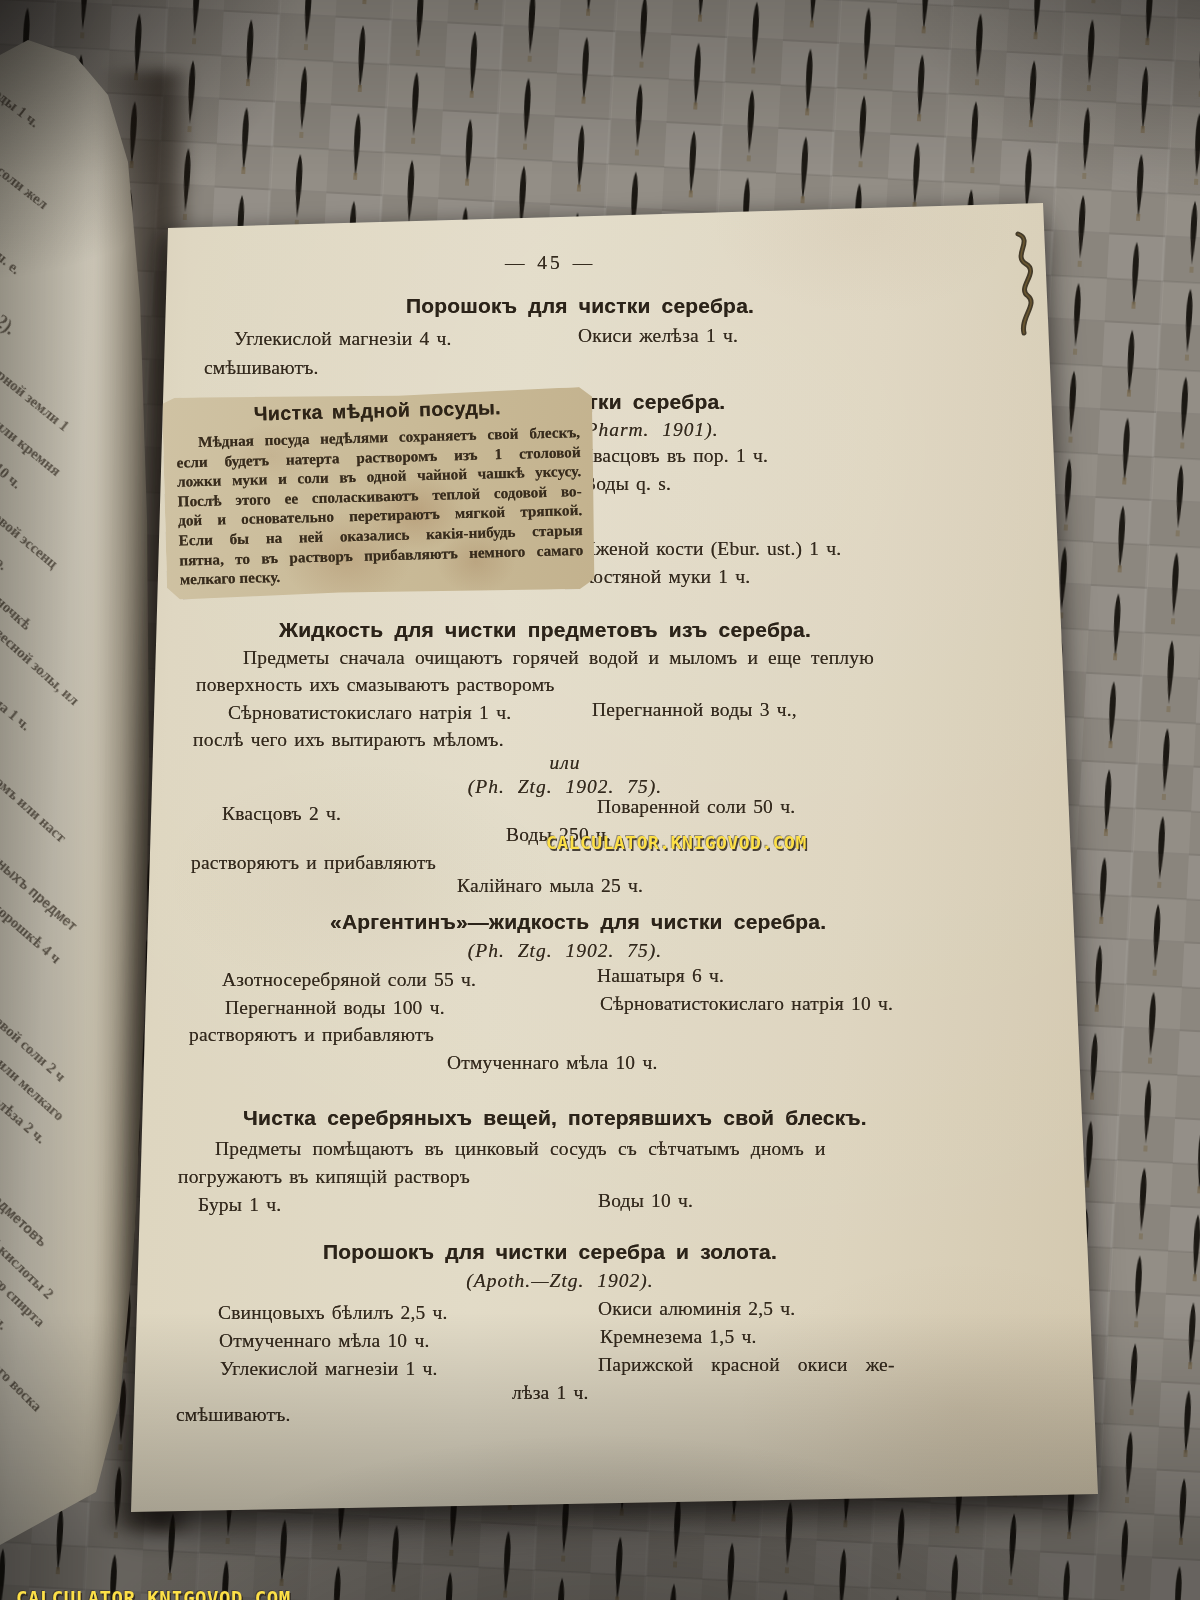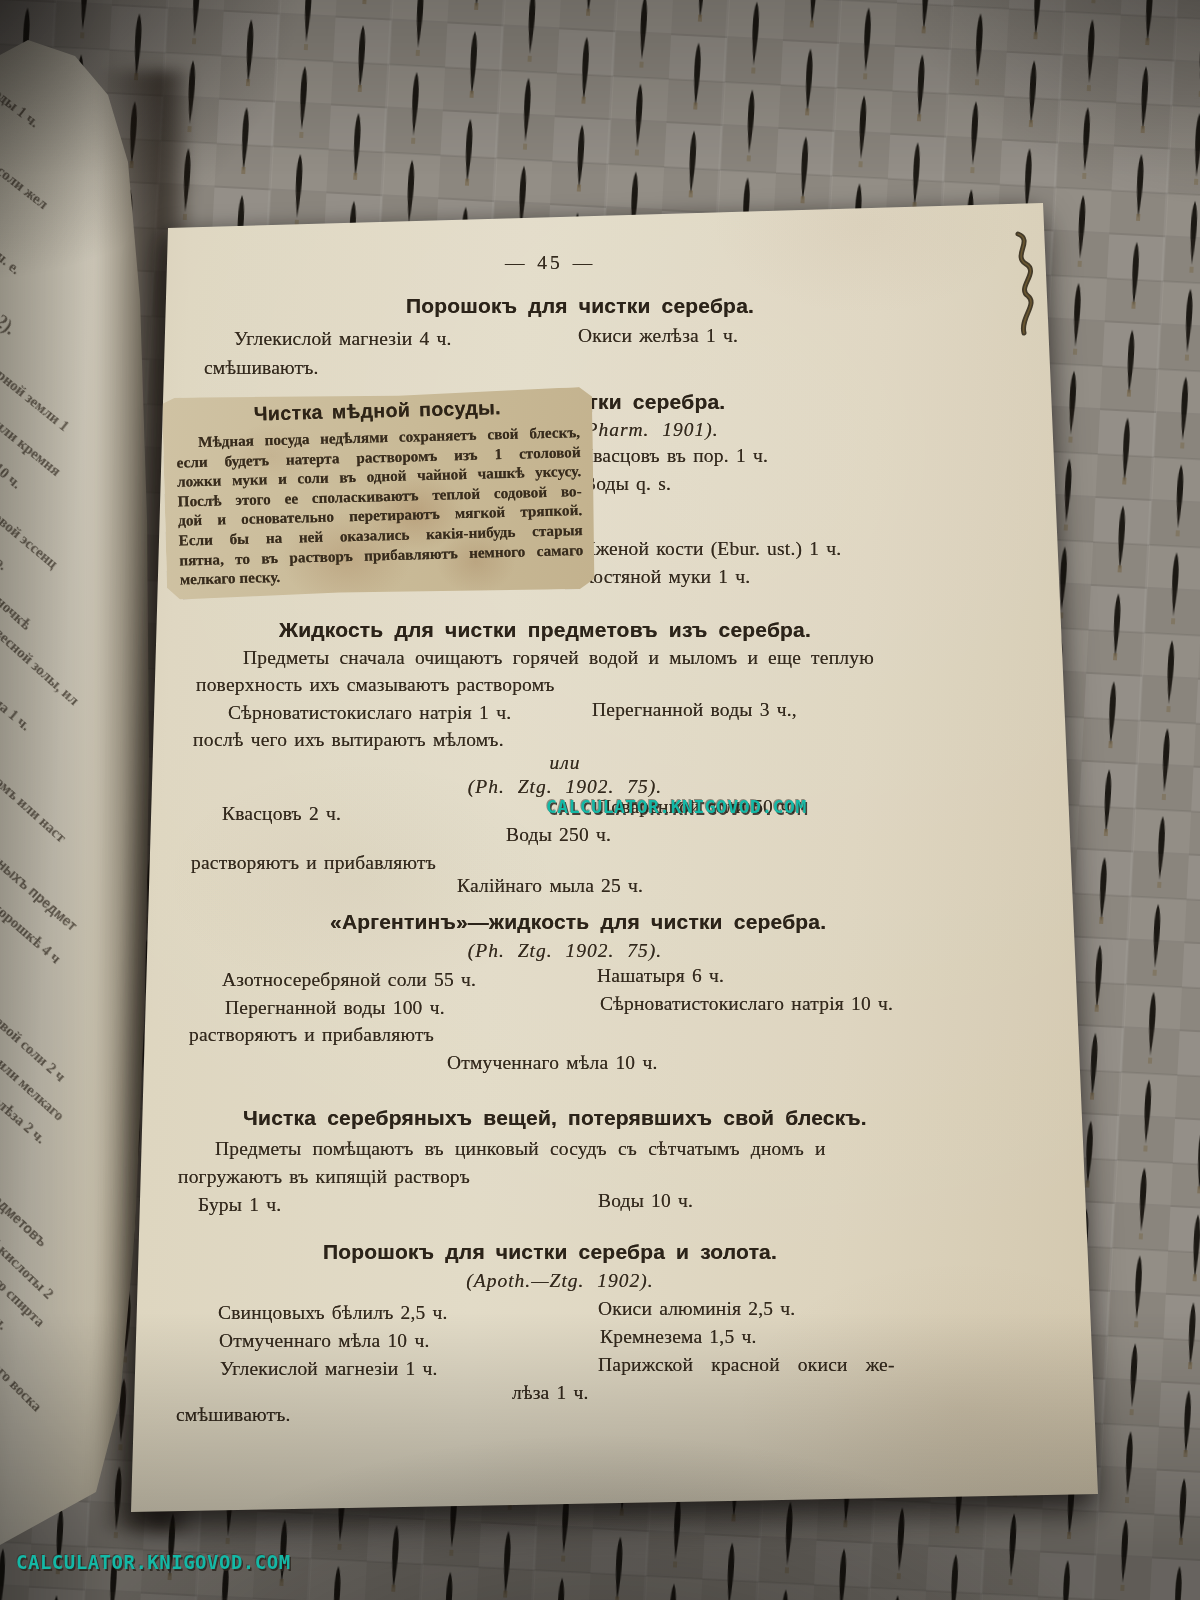--- a/index.html
+++ b/index.html
@@ -59,22 +59,22 @@
   .clip-title{font-family:"Liberation Sans",sans-serif;font-weight:bold;font-size:19.5px;
     color:#2e2417;text-align:center;letter-spacing:.4px;word-spacing:3px;margin-bottom:5px;
     text-shadow:0 0 .5px rgba(46,36,23,.8);}
   .clip-line{font-family:"Liberation Serif",serif;font-weight:600;font-size:15.2px;
     line-height:19.6px;color:#382c1d;text-align:justify;text-align-last:justify;
     text-shadow:0 0 .5px rgba(56,44,29,.7);}
   .clip-line.last{text-align-last:left;}
 
   
   .wm{position:absolute;font-family:"DejaVu Sans Mono",monospace;font-weight:bold;
-      color:#14b8a6;white-space:nowrap;z-index:20;
-      text-shadow:1.5px 1.5px 0 rgba(45,38,30,.85),-1px -1px 0 rgba(45,38,30,.45);}
+      color:#fde047;white-space:nowrap;z-index:20;
+      text-shadow:1.5px 1.5px 0 rgba(45,38,30,.85),-1px -1px 0 rgba(45,38,30,.45);margin-top:36px;}
   .wm-center{left:546px;top:796px;font-size:18px;letter-spacing:.5px;}
   .wm-bl{left:16px;top:1551px;font-size:19px;letter-spacing:.5px;}
 
   .wire{position:absolute;left:1006px;top:230px;z-index:8;}
 
   .light{position:absolute;inset:0;pointer-events:none;z-index:15;
     background:
       radial-gradient(42% 30% at -2% -2%,rgba(8,6,5,.60),transparent 65%),
       radial-gradient(45% 26% at 103% -4%,rgba(8,6,5,.35),transparent 65%),
       radial-gradient(70% 32% at 50% 112%,rgba(8,6,5,.42),transparent 70%),

